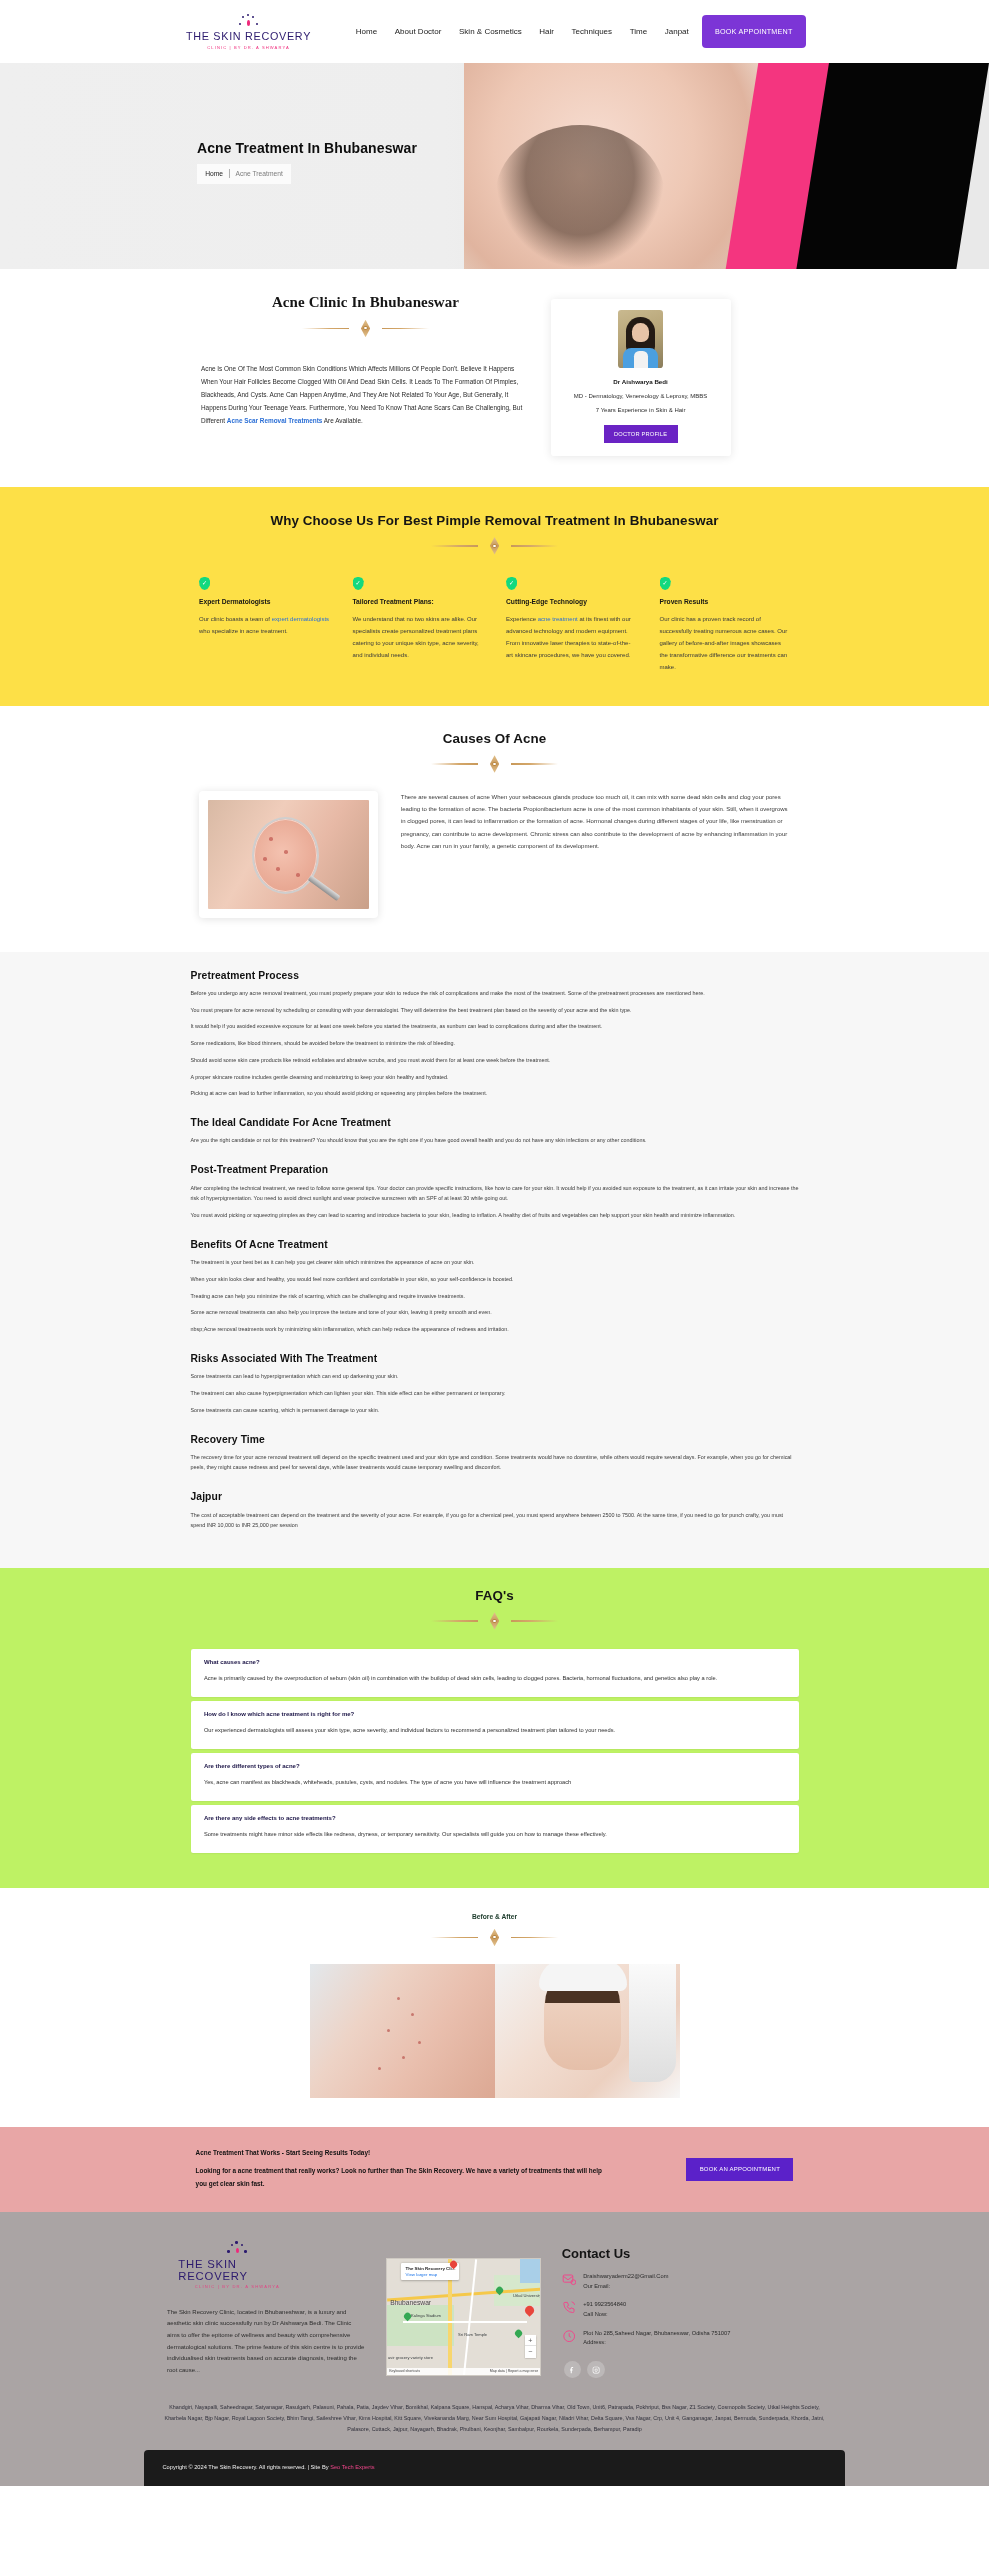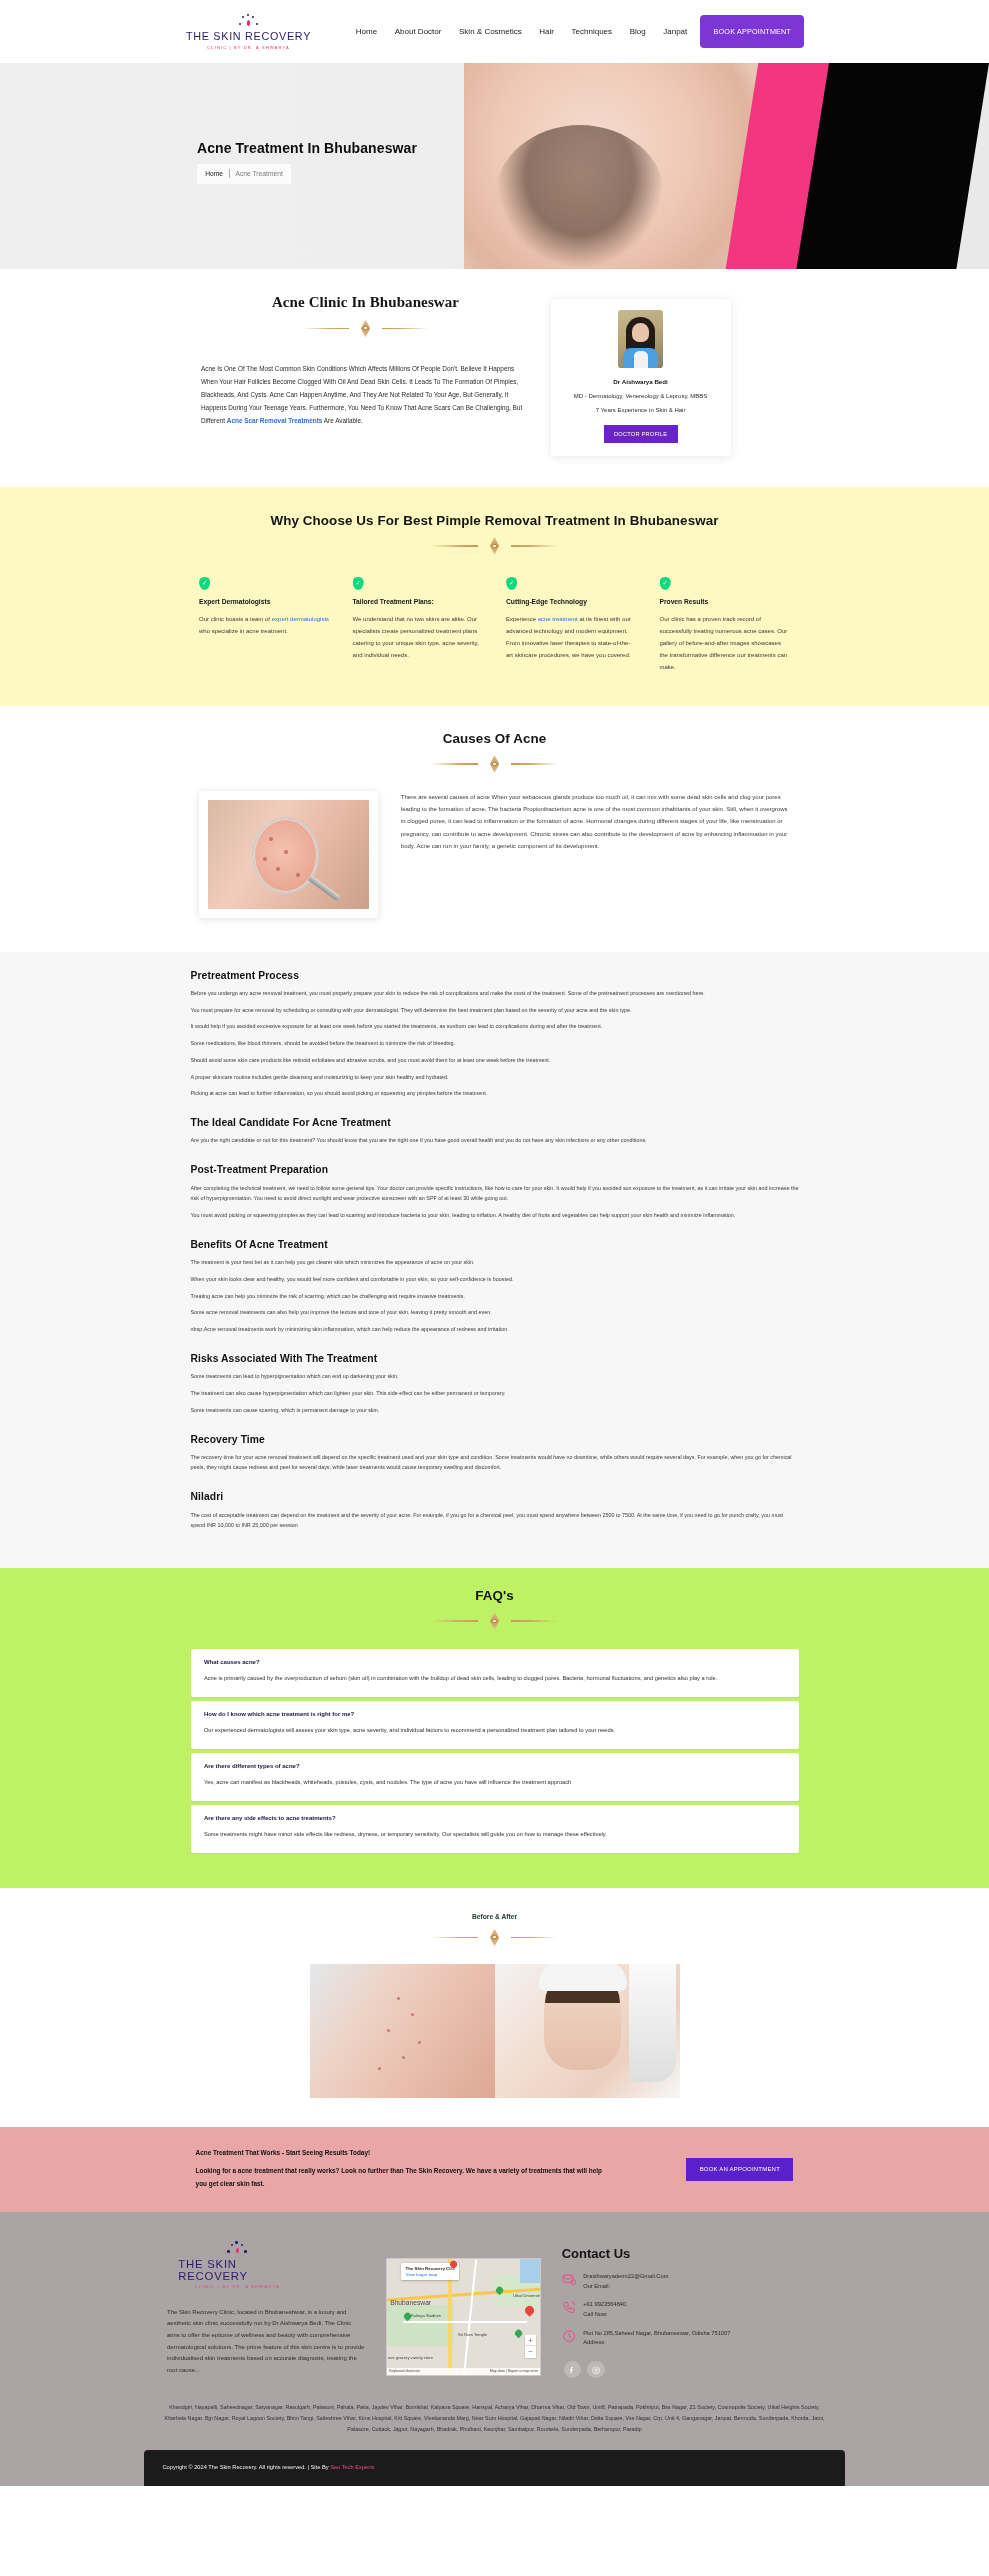--- a/index.html
+++ b/index.html
@@ -108,21 +108,21 @@
   .breadcrumb {
     margin-top: 8.2px; display: inline-flex; align-items: center; gap: 5.2px;
     background: rgba(255,255,255,.75); padding: 5.2px 8.2px;
   }
   .breadcrumb a { color: #1a1a1a; text-decoration: none; font-size: 6.7px; }
   .breadcrumb .sep { color: #8a8a8a; }
   .breadcrumb .cur { color: #7c7c7c; font-size: 6.7px; }
 
   
   .sec-white { background: #ffffff; }
-  .sec-grey  { background: #fef9c3; }
+  .sec-grey  { background: #fde047; }
   .container { width: 639px; margin: 0 auto; }
   .sec-title {
     text-align: center; font-size: 13.4px; color: #151515; font-weight: 700;
     letter-spacing: 0.1px;
   }
   .sec-title.serif { font-family: "Liberation Serif", serif; font-size: 15px; }
   .ornament {
     width: 134px; height: 18.5px; margin: 8.2px auto 0; position: relative;
   }
   .ornament .bar {
@@ -384,21 +384,21 @@
         </div>
         <div class="logo-main">THE SKIN RECOVERY</div>
         <div class="logo-sub">CLINIC  |  BY DR. A SHWARYA</div>
       </div>
       <nav class="nav">
         <a href="#">Home</a>
         <a href="#">About Doctor</a>
         <a href="#">Skin &amp; Cosmetics</a>
         <a href="#">Hair</a>
         <a href="#">Techniques</a>
-        <a href="#">Blog</a>
+        <a href="#">Time</a>
         <a href="#">Janpat</a>
         <button class="book-btn">BOOK APPOINTMENT</button>
       </nav>
     </div>
   </header>
 
   <section class="hero">
     <div class="hero-photo"></div>
     <div class="hero-bubble">
       <i></i>
@@ -552,21 +552,21 @@
       <p class="art-p">nbsp;Acne removal treatments work by minimizing skin inflammation, which can help reduce the appearance of redness and irritation.</p>
 
       <h2 class="art-h2">Risks Associated With The Treatment</h2>
       <p class="art-p">Some treatments can lead to hyperpigmentation which can end up darkening your skin.</p>
       <p class="art-p">The treatment can also cause hyperpigmentation which can lighten your skin. This side effect can be either permanent or temporary.</p>
       <p class="art-p">Some treatments can cause scarring, which is permanent damage to your skin.</p>
 
       <h2 class="art-h2">Recovery Time</h2>
       <p class="art-p">The recovery time for your acne removal treatment will depend on the specific treatment used and your skin type and condition. Some treatments would have no downtime, while others would require several days. For example, when you go for chemical peels, they might cause redness and peel for several days, while laser treatments would cause temporary swelling and discomfort.</p>
 
-      <h2 class="art-h2">Niladri</h2>
+      <h2 class="art-h2">Jajpur</h2>
       <p class="art-p">The cost of acceptable treatment can depend on the treatment and the severity of your acne. For example, if you go for a chemical peel, you must spend anywhere between 2500 to 7500. At the same time, if you need to go for punch crafty, you must spend INR 10,000 to INR 25,000 per session</p>
     </div>
   </section>
 
   <section class="faq">
     <h2 class="sec-title">FAQ's</h2>
     <div class="ornament">
       <span class="bar l"></span>
         <span class="bar r"></span>
       <span class="dia"></span>

